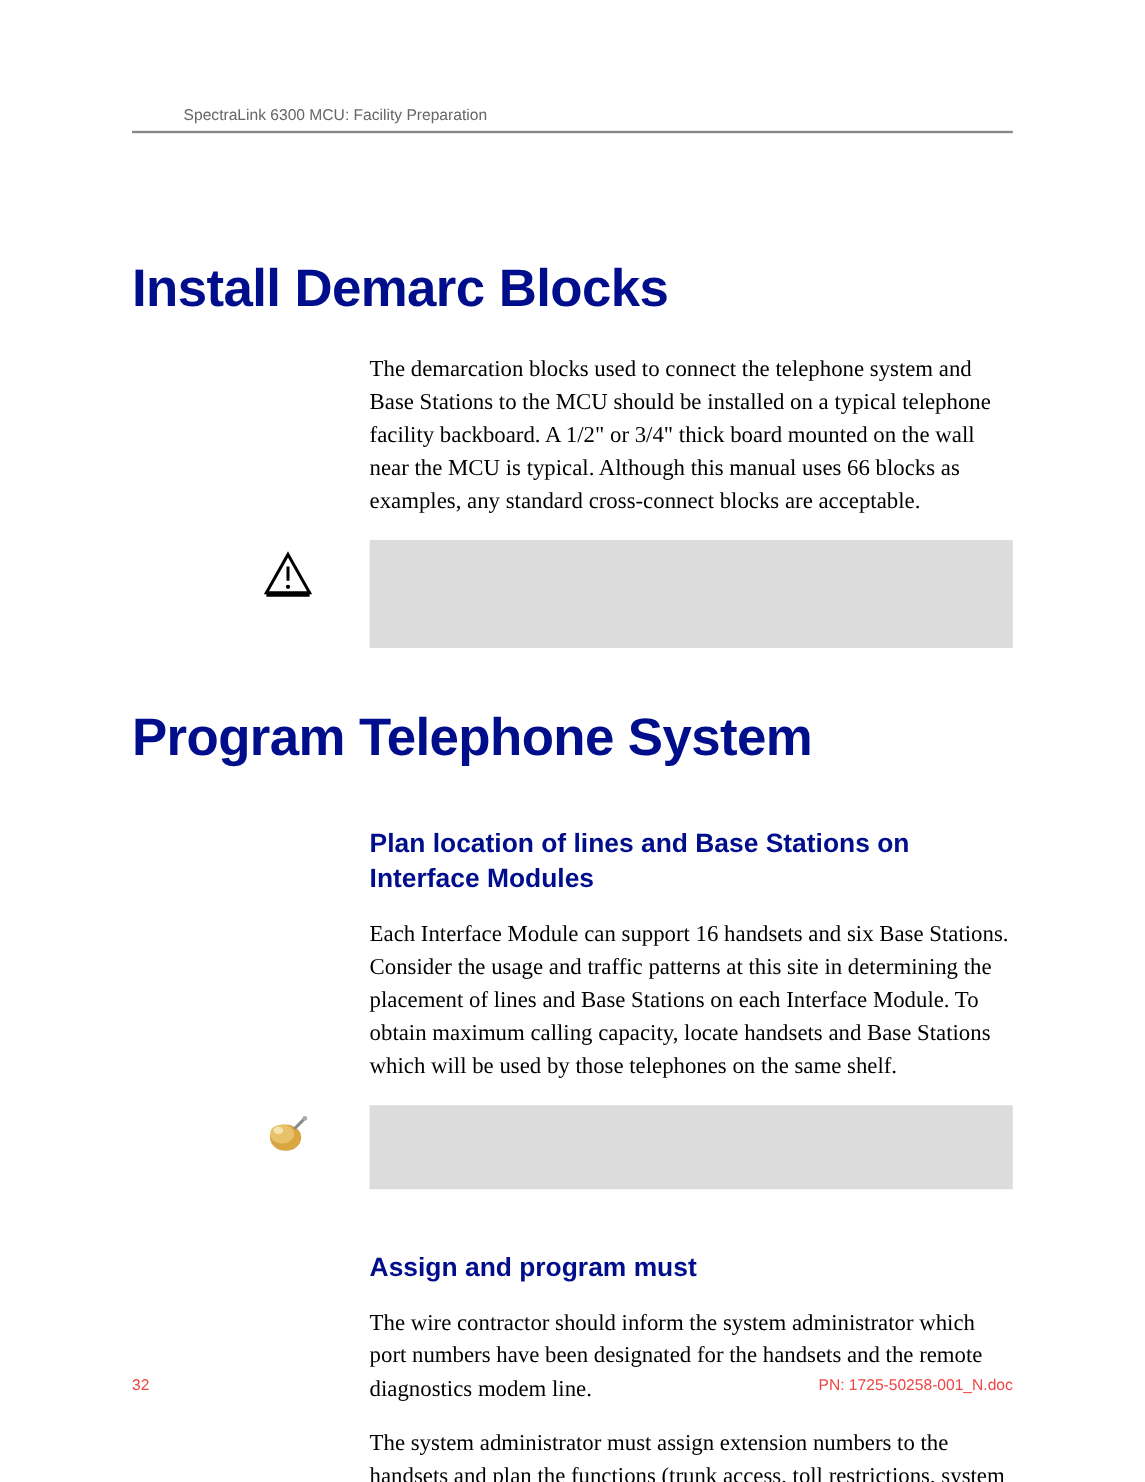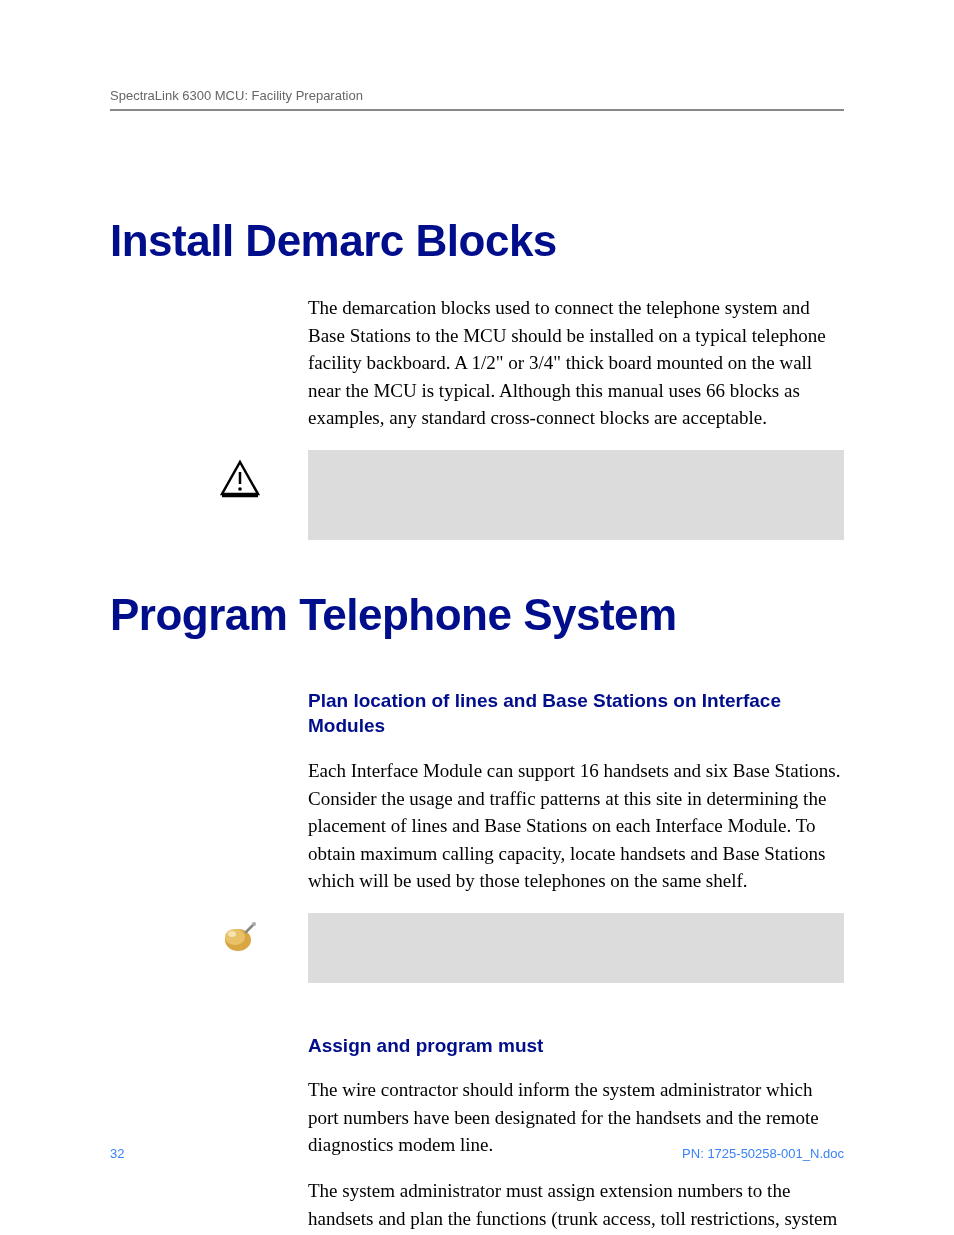--- a/index.html
+++ b/index.html
@@ -13,35 +13,36 @@
       width: 954px;
       height: 1235px;
       position: relative;
       padding: 88px 110px 60px 110px;
     }
     .header-text {
       font-size: 13px;
       color: #666;
       font-family: Arial, Helvetica, sans-serif;
       margin-bottom: 6px;
+      margin-left: 43px;
     }
     .header-line {
       border-top: 2px solid #888;
       margin-bottom: 105px;
     }
     h1 {
       font-size: 44px;
       color: #000e8c;
       font-weight: bold;
       font-family: 'Futura', Arial, Helvetica, sans-serif;
       margin-bottom: 28px;
       letter-spacing: -0.5px;
     }
     h2 {
-      font-size: 19px;
+      font-size: 22px;
       color: #000e8c;
       font-weight: bold;
       font-family: 'Futura', Arial, Helvetica, sans-serif;
       margin-left: 198px;
       margin-bottom: 18px;
       line-height: 1.35;
     }
     p {
       font-size: 19px;
       color: #000;
@@ -79,21 +80,21 @@
     }
     .footer {
       position: absolute;
       bottom: 74px;
       left: 110px;
       right: 110px;
       display: flex;
       justify-content: space-between;
       font-size: 13px;
       font-family: Arial, Helvetica, sans-serif;
-      color: #3b82f6;
+      color: #ef4444;
     }
   </style>
 </head>
 <body>
 
 <div class="header-text">SpectraLink 6300 MCU: Facility Preparation</div>
 <div class="header-line"></div>
 
 <h1>Install Demarc Blocks</h1>
 <p>The demarcation blocks used to connect the telephone system and Base Stations to the MCU should be installed on a typical telephone facility backboard. A 1/2" or 3/4" thick board mounted on the wall near the MCU is typical. Although this manual uses 66 blocks as examples, any standard cross-connect blocks are acceptable.</p>

